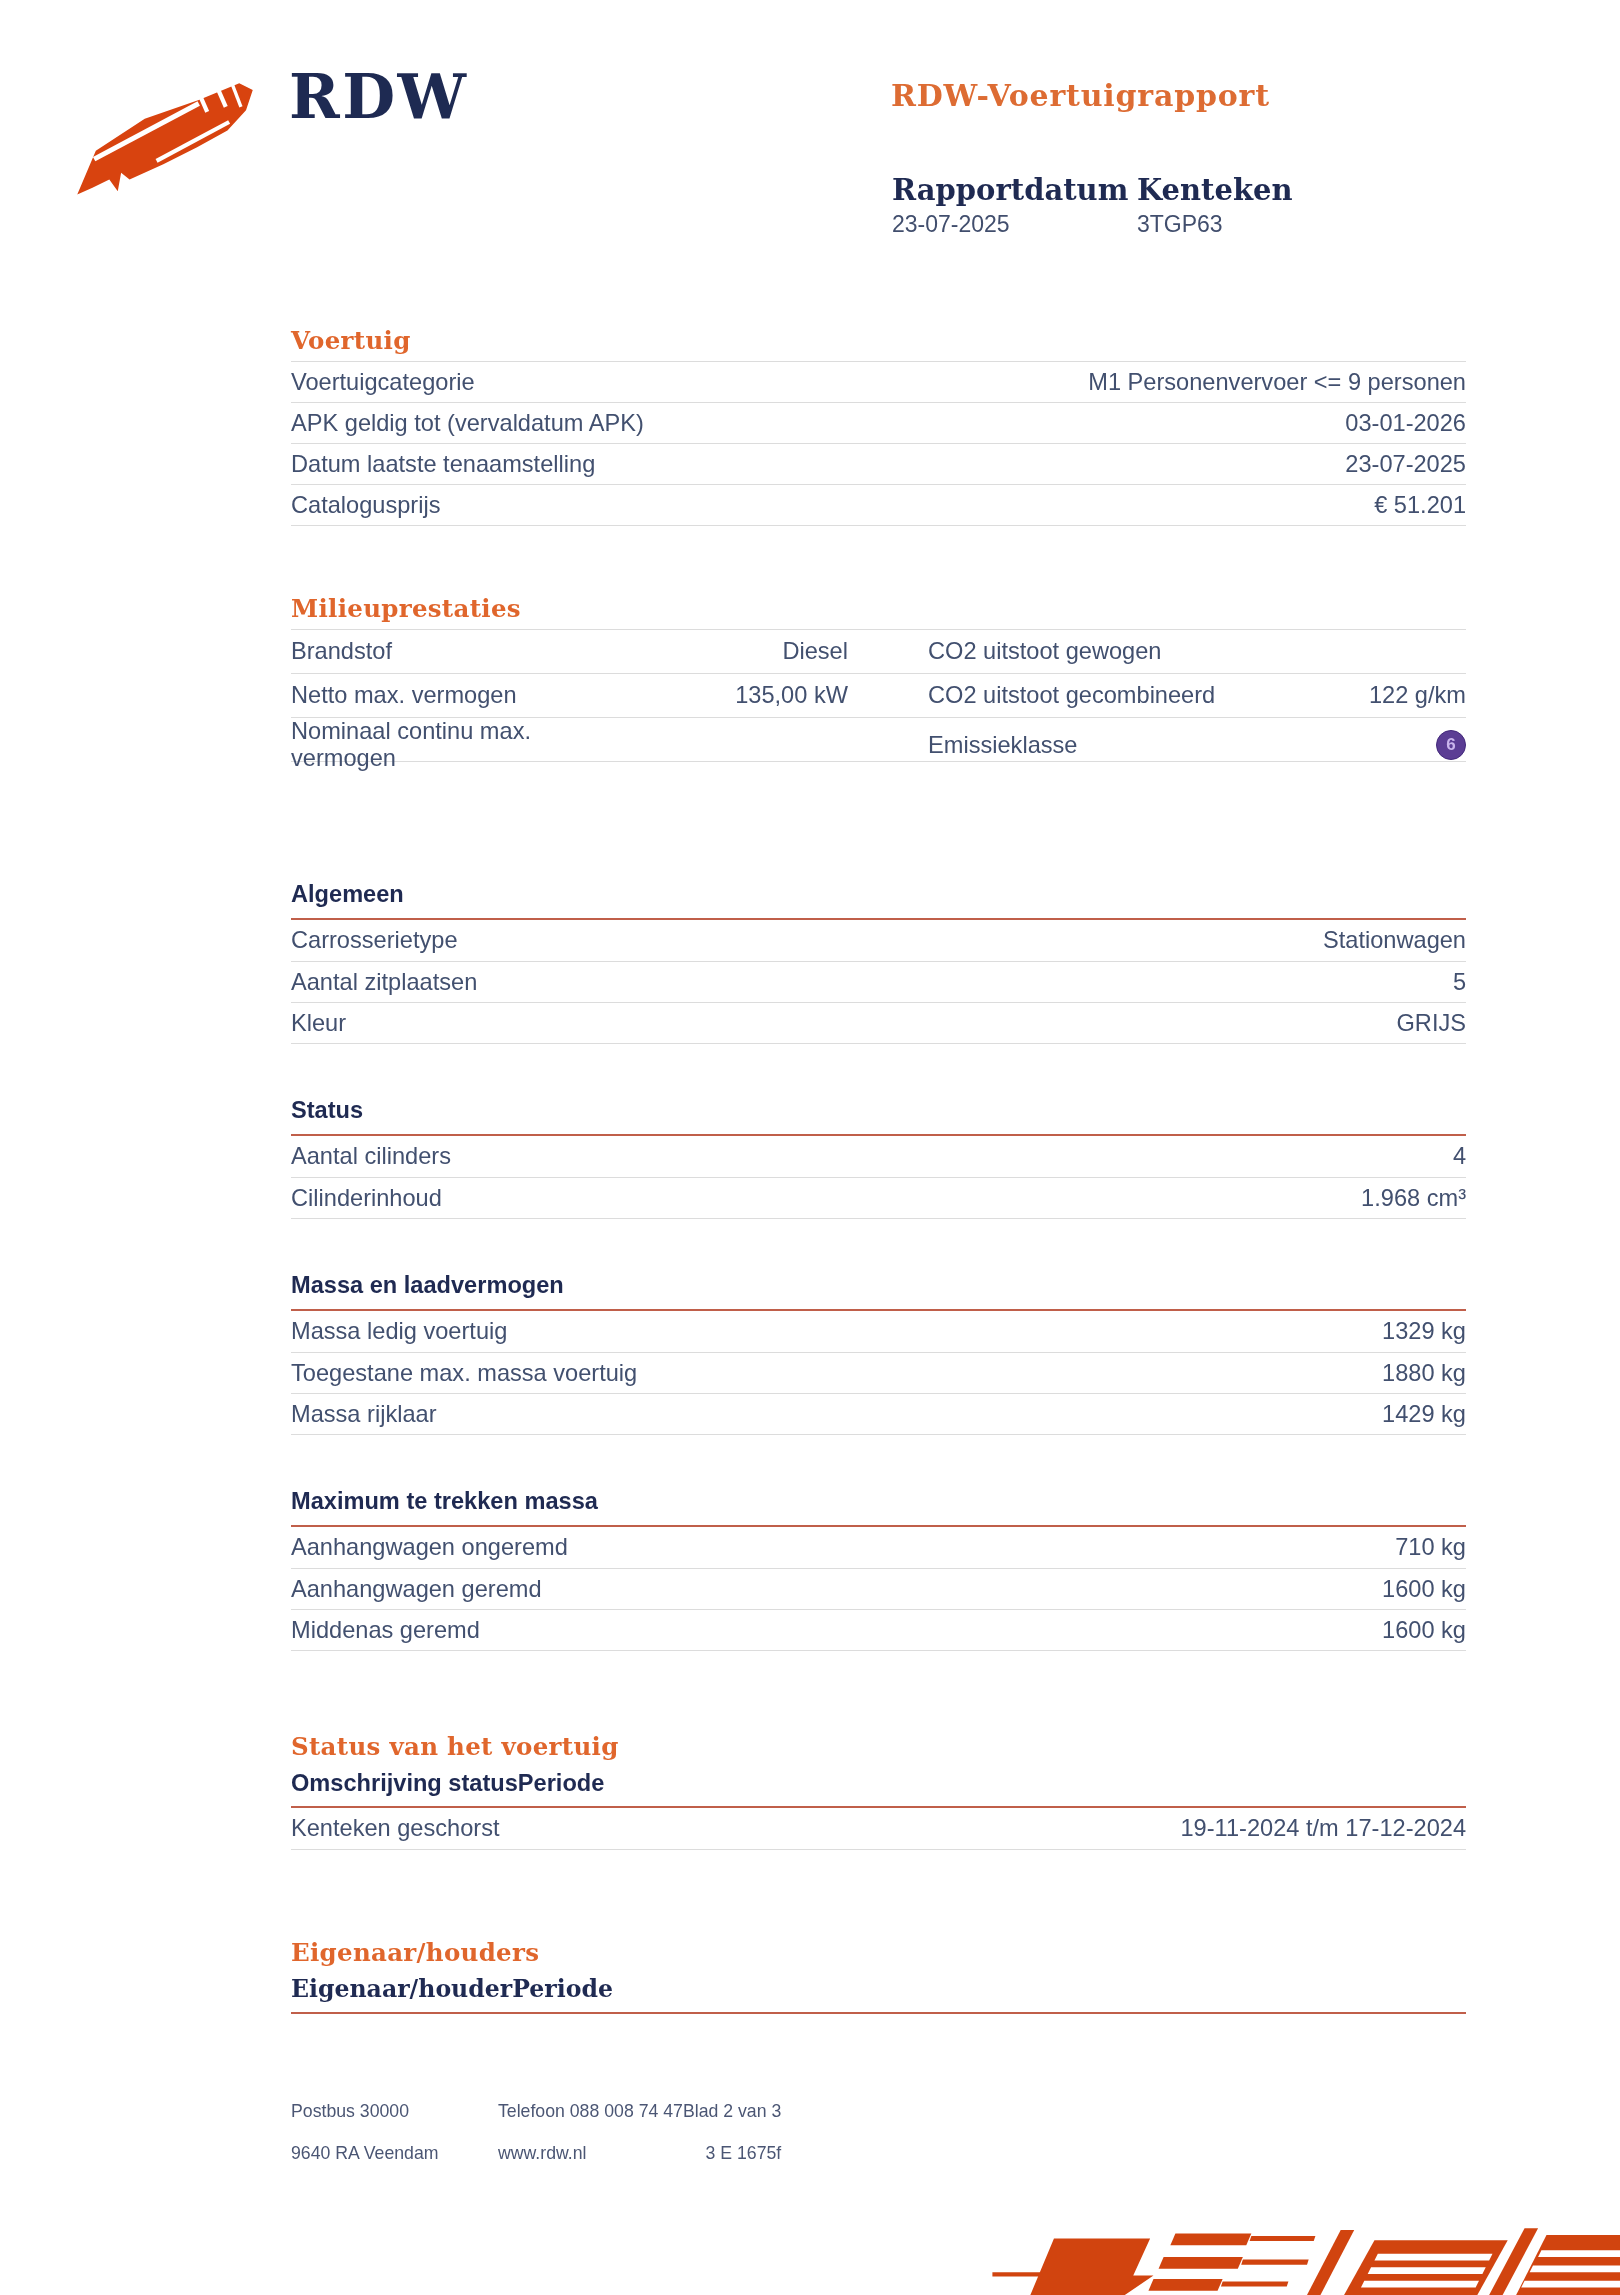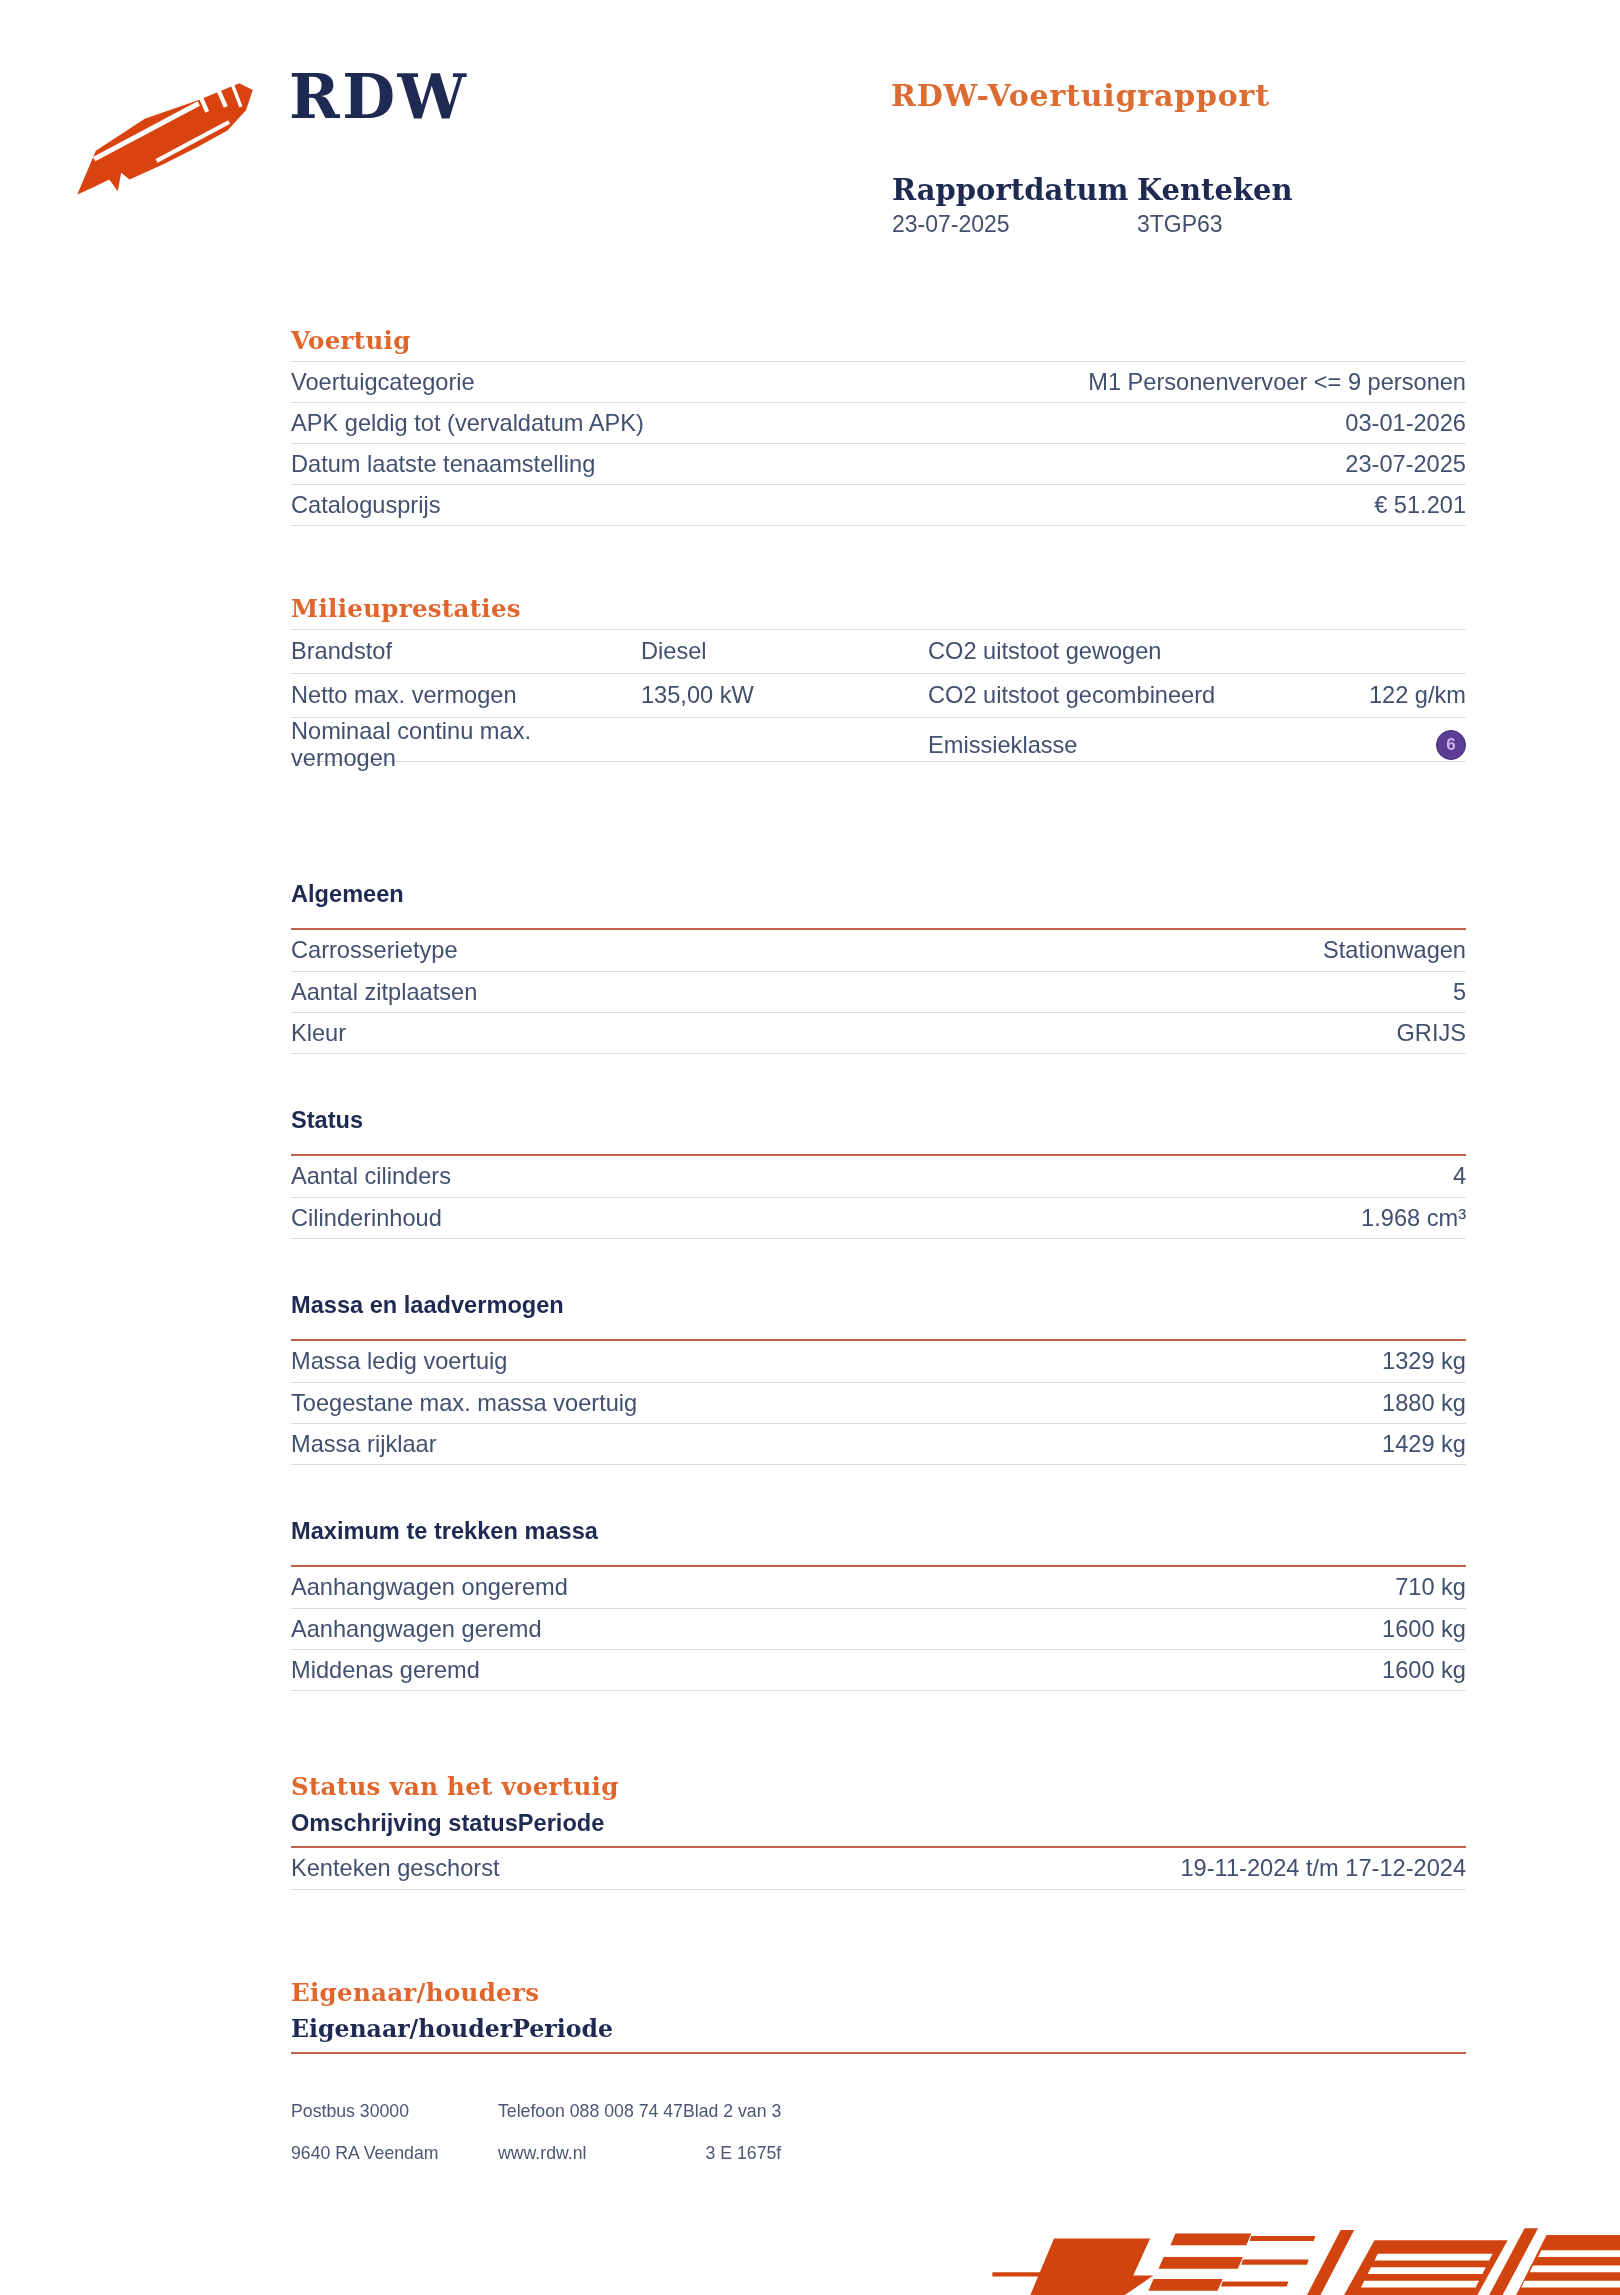--- a/index.html
+++ b/index.html
@@ -29,36 +29,36 @@
   .meta-value { font-size:23px; color:#414e6d; line-height:34px; }
 
   
   .content { position:absolute; left:291px; top:0; width:1175px; }
   .sec-title {
     font-family:"DejaVu Serif", serif; font-weight:700; font-size:24.5px;
     color:#e0662c; line-height:30px; letter-spacing:0.3px; margin-bottom:5px;
   }
   .subsec-title {
     font-size:23.6px; font-weight:700; color:#1f2a52; line-height:29px;
-    padding-bottom:19px; border-bottom:2.5px solid #c05f4a;
+    padding-bottom:9px; border-bottom:2.5px solid #c05f4a;
   }
   .table { border-bottom:0.8px solid #dcdcdc; }
   .row {
     display:flex; justify-content:space-between; align-items:center;
     height:41px; font-size:23.6px; color:#42506f; border-top:0.8px solid #dcdcdc;
   }
   .table.no-top .row:first-child { border-top:none; }
   .row .val { text-align:right; }
   
   .m-row {
     display:grid; grid-template-columns:350px 207px 384px 234px;
     align-items:center; height:44px; font-size:23.6px; color:#42506f;
     border-top:0.8px solid #dcdcdc;
   }
-  .m-row .lv { }
+  .m-row .lv { text-align:right; }
   .m-row .rl { padding-left:80px; }
   .m-row .rv { text-align:right; display:flex; justify-content:flex-end; align-items:center; }
   .badge {
     width:30px; height:30px; border-radius:50%; background:#5b3d94;
     border:1.7px solid #43297b; color:#c9b5ec; font-size:17px; font-weight:700;
     display:flex; align-items:center; justify-content:center;
   }
   
   .sec-voertuig   { margin-top:326px; }
   .sec-milieu     { margin-top:68px; }

